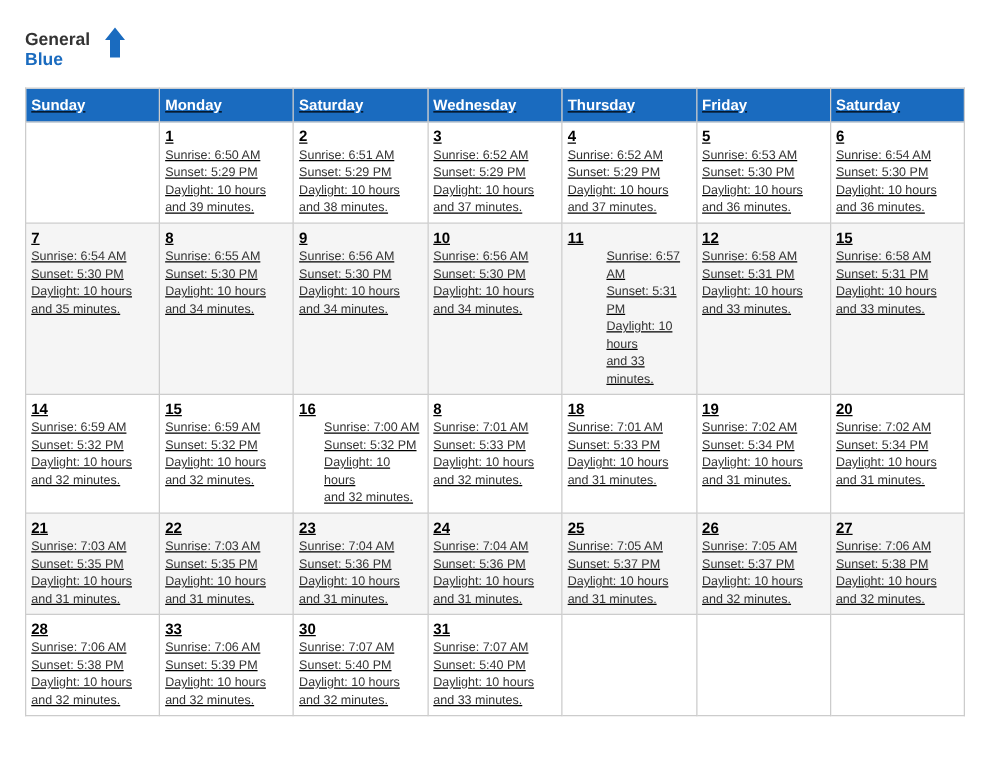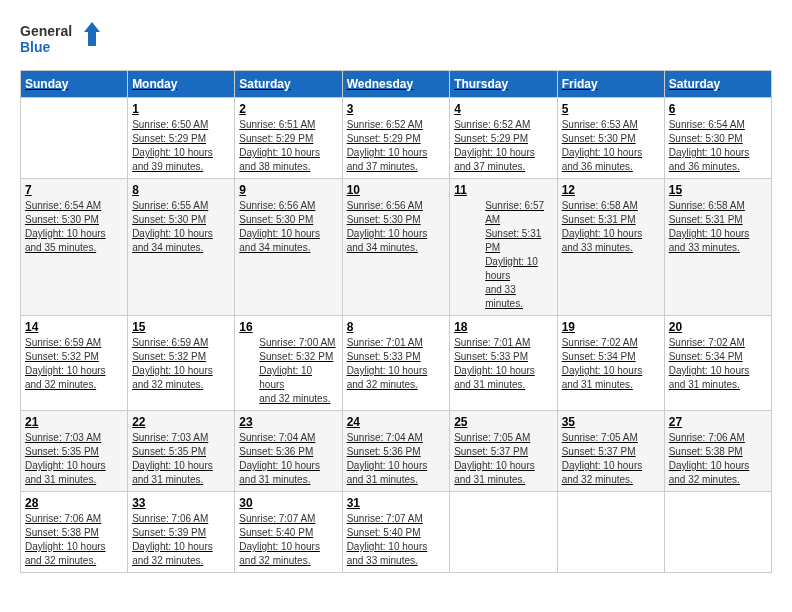--- a/index.html
+++ b/index.html
@@ -279,21 +279,21 @@
 and 31 minutes.</div>
         </td>
         <td>
           <span class="day-number">25</span>
           <div class="day-info" style="white-space: pre-line;">Sunrise: 7:05 AM
 Sunset: 5:37 PM
 Daylight: 10 hours
 and 31 minutes.</div>
         </td>
         <td>
-          <span class="day-number">35</span>
+          <span class="day-number">26</span>
           <div class="day-info" style="white-space: pre-line;">Sunrise: 7:05 AM
 Sunset: 5:37 PM
 Daylight: 10 hours
 and 32 minutes.</div>
         </td>
         <td>
           <span class="day-number">27</span>
           <div class="day-info" style="white-space: pre-line;">Sunrise: 7:06 AM
 Sunset: 5:38 PM
 Daylight: 10 hours

